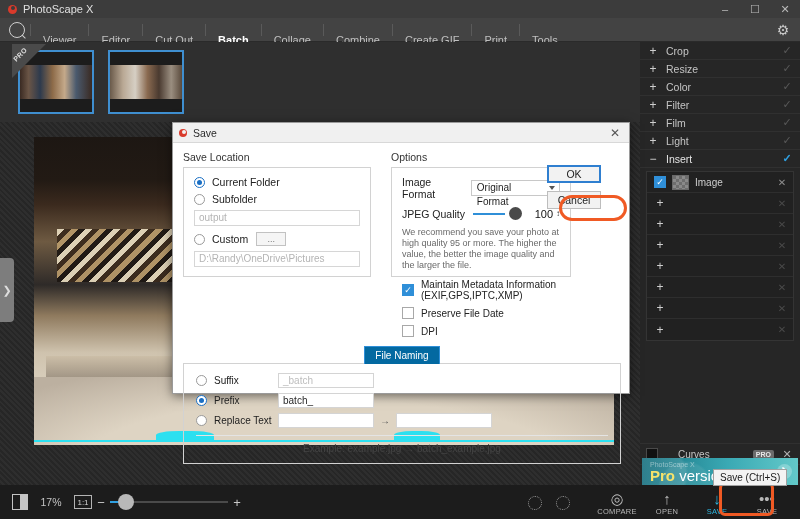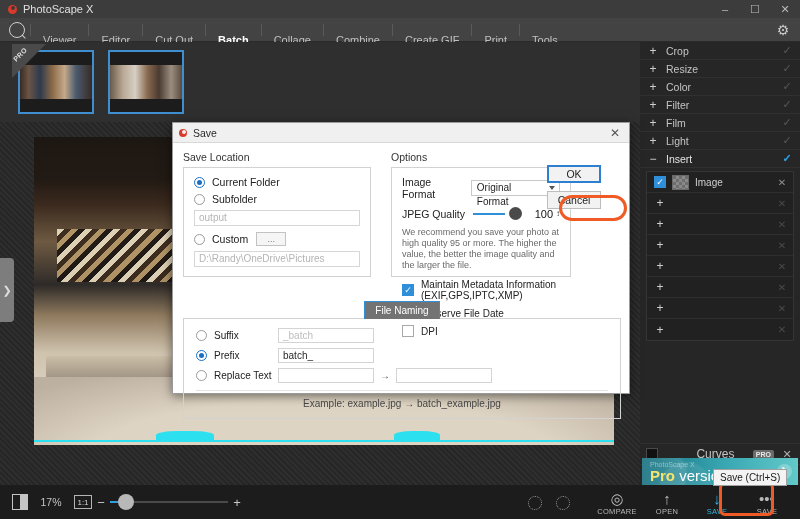--- a/index.html
+++ b/index.html
@@ -216,21 +216,21 @@
     position:absolute; left:0; bottom:0; width:160px;
   }
   .bfx-row{
     height:21px; display:flex; align-items:center; padding:0 6px;
     border-top:1px solid #303030; background:#262626;
   }
   .bfx-cb{
     width:12px; height:12px; background:#111; border:1px solid #4a4a4a;
     flex:none;
   }
-  .bfx-label{ flex:1; padding-left:20px; color:#c4c4c4; font-size:12px;text-align:center; }
+  .bfx-label{ flex:1; padding-left:20px; color:#c4c4c4; font-size:10px; }
   .pro-badge{
     background:#6b6b6b; color:#e8e8e8; font-size:7px; font-weight:bold;
     padding:1px 3px; border-radius:2px; margin-right:6px;
   }
   .bfx-x{ width:14px; text-align:center; color:#b0b0b0; font-size:11px; }
 
   
   .pro-banner{
     position:absolute; left:642px; top:458px; width:156px; height:28px;
     background:
@@ -432,21 +432,21 @@
   .dlg-btn.primary{ border:2px solid #2f7fd0; line-height:14px; }
 
   .naming{
     position:absolute; left:10px; top:158px; width:438px;
   }
   .tabs-row{ display:flex; justify-content:center; }
   .ntab{
     padding:3px 10px; font-size:10px; border:1px solid #d2d2d2;
     border-bottom:none; background:#fafafa; color:#333;
   }
-  .ntab.active{ background:#737373; color:#fff; border-color:#2f8fd8; }
+  .ntab.active{ background:#0369a1; color:#fff; border-color:#2f8fd8;margin-top:45px; }
   .naming-box{
     border:1px solid #d2d2d2; padding:9px 12px; margin-top:-1px;
   }
   .nm-row{ display:flex; align-items:center; margin-bottom:5px; }
   .nm-lbl{ width:64px; font-size:10px; color:#222; margin-left:7px; }
   .nm-input{
     width:96px; height:15px; border:1px solid #d4d4d4; background:#fff;
     font-size:10px; padding:0 4px; line-height:13px; color:#2a2a2a;
   }
   .nm-input.ph{ color:#bdbdbd; }

